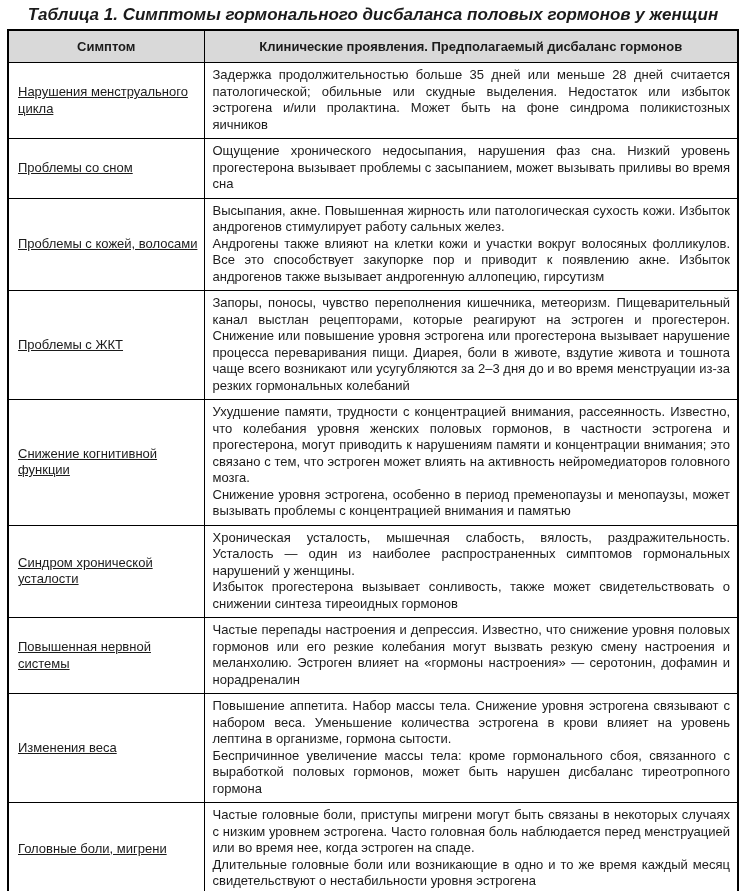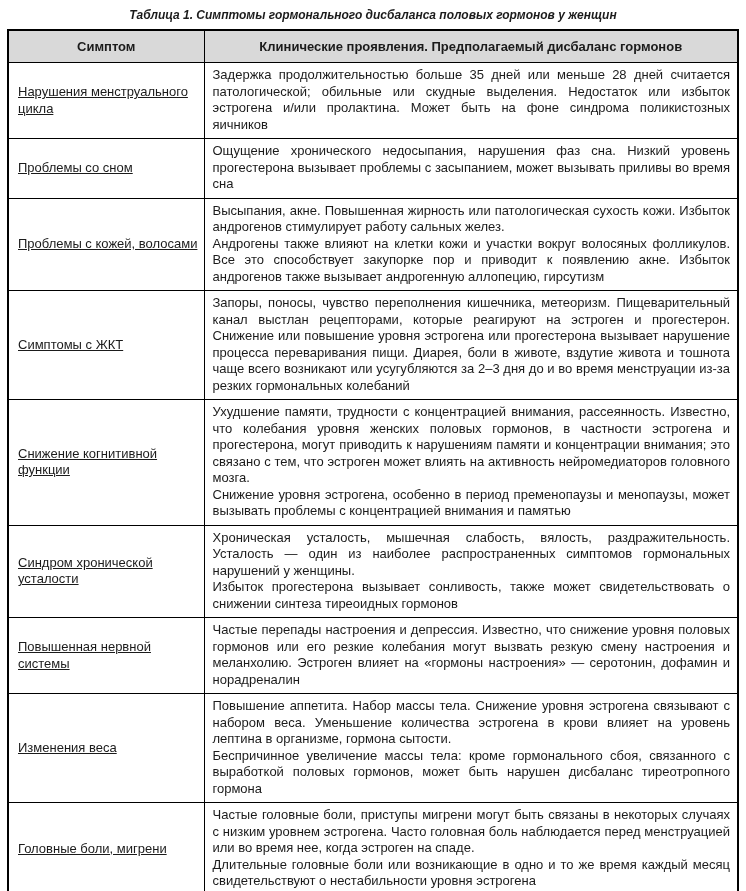--- a/index.html
+++ b/index.html
@@ -13,21 +13,21 @@
     width: 746px;
     min-height: 891px;
     box-sizing: border-box;
     padding: 4px 7px 8px 7px;
     background: #ffffff;
   }
   .caption {
     text-align: center;
     font-weight: bold;
     font-style: italic;
-    font-size: 12px;
+    font-size: 17px;
     line-height: 16px;
     margin: 3px 0 6px 0;
   }
   table.symptoms {
     border-collapse: collapse;
     width: 732px;
     table-layout: fixed;
     border: 2.5px solid #000000;
   }
   table.symptoms th,
@@ -94,21 +94,21 @@
 
   <tr>
     <td class="symptom">Проблемы с кожей, волосами</td>
     <td class="manifest">
             <p>Высыпания, акне. Повышенная жирность или патологическая сухость кожи. Избыток андрогенов стимулирует работу сальных желез.</p>
             <p>Андрогены также влияют на клетки кожи и участки вокруг волосяных фолликулов. Все это способствует закупорке пор и приводит к появлению акне. Избыток андрогенов также вызывает андрогенную аллопецию, гирсутизм</p>
           </td>
   </tr>
 
   <tr>
-    <td class="symptom">Симптомы с ЖКТ</td>
+    <td class="symptom">Проблемы с ЖКТ</td>
     <td class="manifest">
             <p>Запоры, поносы, чувство переполнения кишечника, метеоризм. Пищеварительный канал выстлан рецепторами, которые реагируют на эстроген и прогестерон. Снижение или повышение уровня эстрогена или прогестерона вызывает нарушение процесса переваривания пищи. Диарея, боли в животе, вздутие живота и тошнота чаще всего возникают или усугубляются за 2–3 дня до и во время менструации из-за резких гормональных колебаний</p>
           </td>
   </tr>
 
   <tr>
     <td class="symptom">Снижение когнитивной функции</td>
     <td class="manifest">
             <p>Ухудшение памяти, трудности с концентрацией внимания, рассеянность. Известно, что колебания уровня женских половых гормонов, в частности эстрогена и прогестерона, могут приводить к нарушениям памяти и концентрации внимания; это связано с тем, что эстроген может влиять на активность нейромедиаторов головного мозга.</p>
             <p>Снижение уровня эстрогена, особенно в период пременопаузы и менопаузы, может вызывать проблемы с концентрацией внимания и памятью</p>

